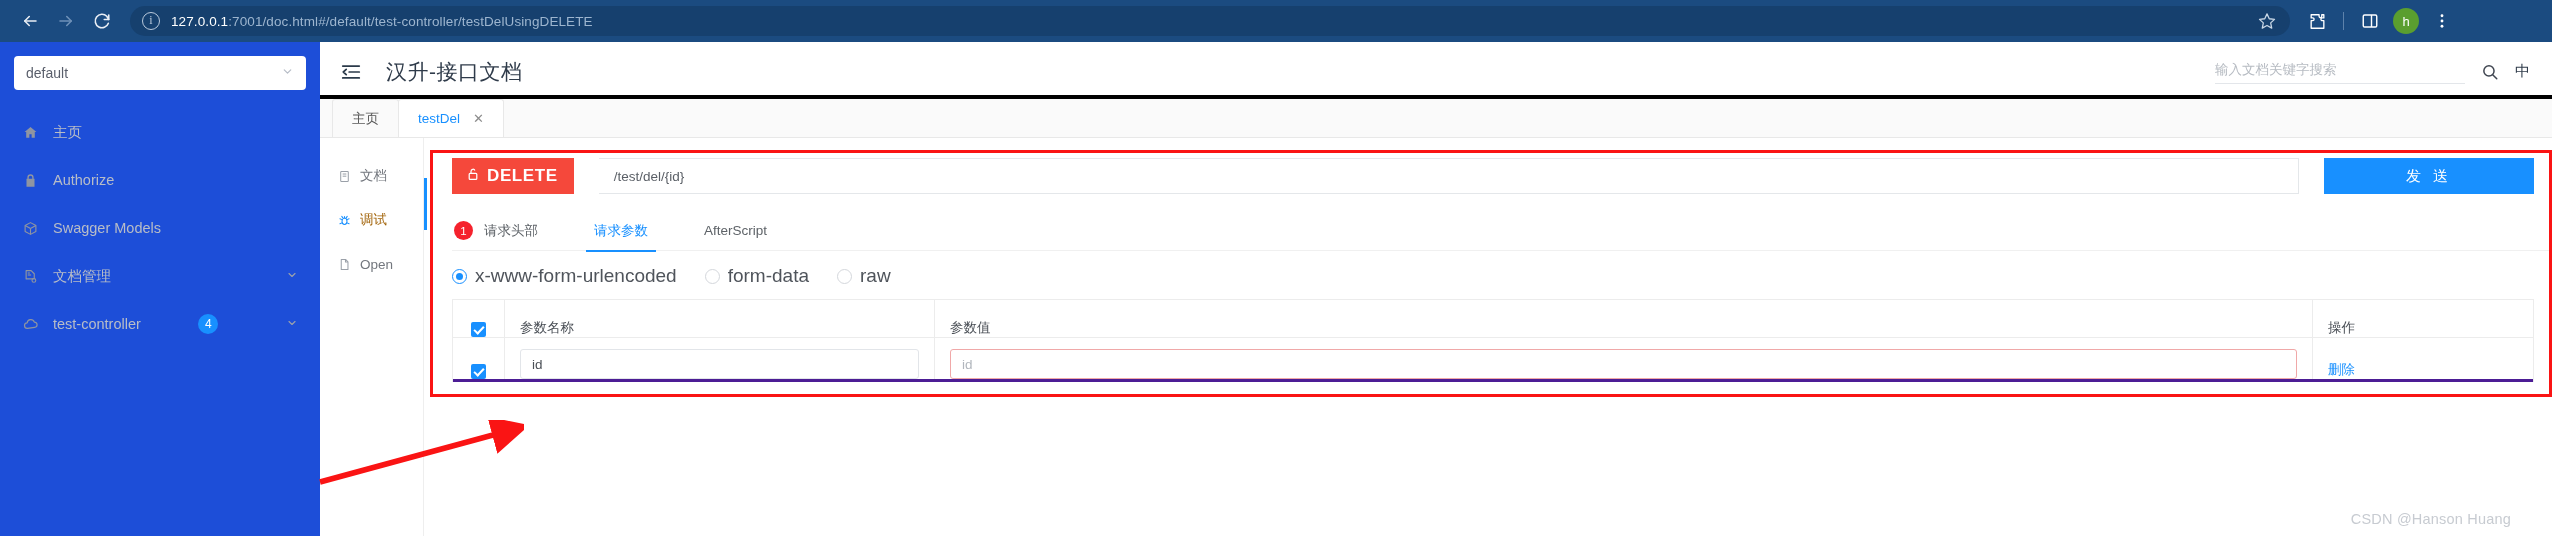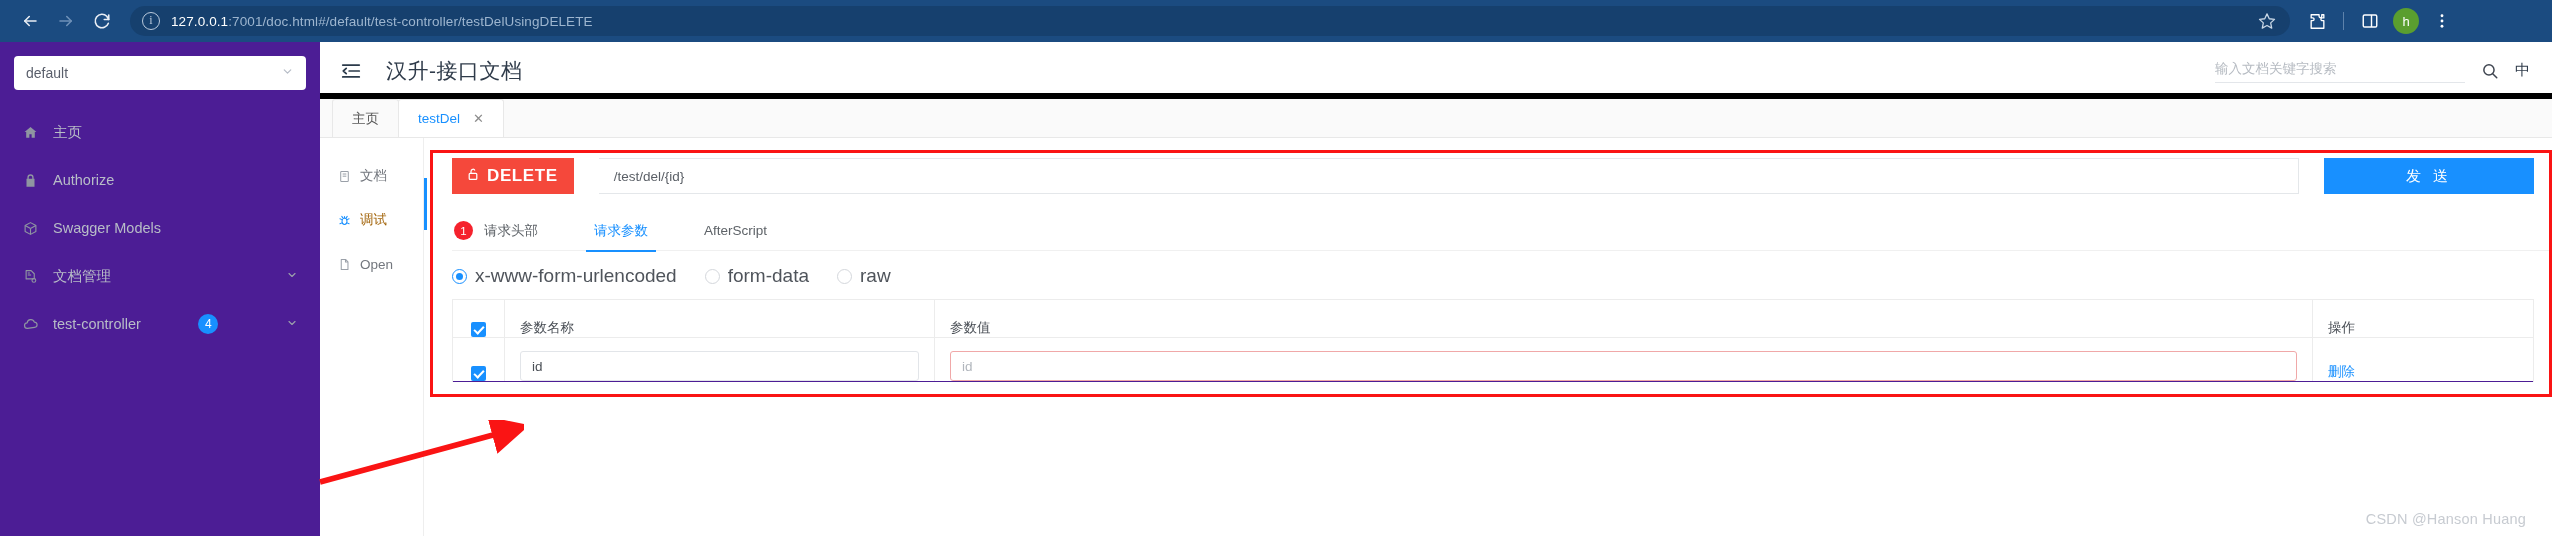--- a/index.html
+++ b/index.html
@@ -88,21 +88,21 @@
   .app {
     height: 494px;
     display: flex;
     position: relative;
   }
 
   
   .sidebar {
     width: 320px;
     flex: 0 0 320px;
-    background: #4c1d95;
+    background: #1d4ed8;
     padding-top: 14px;
     height: 494px;
   }
   .env-select {
     margin: 0 14px 18px 14px;
     height: 34px;
     background: #ffffff;
     border-radius: 4px;
     display: flex;
     align-items: center;
@@ -145,21 +145,21 @@
     display: flex;
     flex-direction: column;
     min-width: 0;
     position: relative;
   }
   .topbar {
     height: 57px;
     display: flex;
     align-items: center;
     padding: 6px 22px 0 20px;
-    border-bottom: 6px solid #000000;
+    border-bottom: 4px solid #000000;
     flex: 0 0 57px;
   }
   .collapse-ico { color: #2b3a4a; display: flex; align-items: center; }
   .app-title {
     font-size: 21px;
     color: #2f3b4a;
     margin-left: 24px;
     letter-spacing: 0.5px;
   }
   .topbar-right {
@@ -387,21 +387,21 @@
 
   
   .ptable {
     margin: 12px 18px 0 28px;
     border: 1px solid #ececec;
     border-bottom: none;
     font-size: 13.5px;
   }
   .ptr { display: flex; align-items: stretch; }
   .ptr.head { border-bottom: 1px solid #ececec; height: 38px; }
-  .ptr.row { border-bottom: 1px solid #4c1d95; height: 44px; }
+  .ptr.row { border-bottom: 3px solid #4c1d95; height: 44px; }
   .pcell {
     display: flex;
     align-items: flex-end;
     padding: 0 15px;
     border-right: 1px solid #ececec;
     min-width: 0;
   }
   .pcell:last-child { border-right: none; }
   .c-check { flex: 0 0 52px; justify-content: center; padding: 0; }
   .c-name  { flex: 0 0 430px; color: #4a4f56; }
@@ -443,21 +443,21 @@
   .arrow-svg {
     position: absolute;
     left: 314px; top: 378px;
     width: 210px; height: 70px;
     z-index: 9;
     pointer-events: none;
   }
 
   .watermark {
     position: absolute;
-    right: 26px; bottom: 9px;
+    right: 41px; bottom: 9px;
     font-size: 14.5px;
     color: #c7cbd1;
     letter-spacing: 0.2px;
   }
 </style>
 </head>
 <body>
 
 <div class="browser-chrome">
   <div class="nav-btns">

